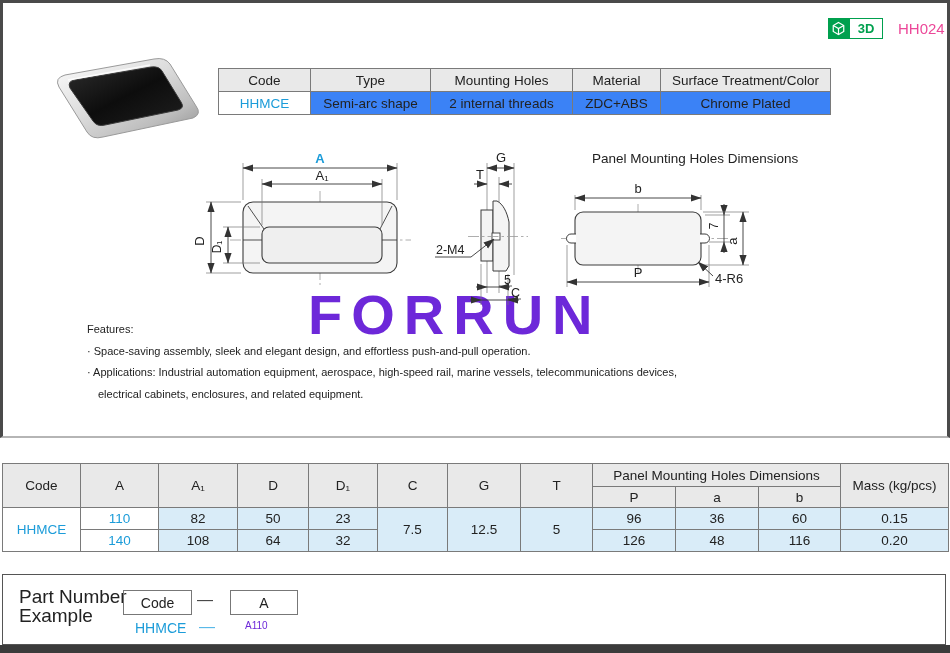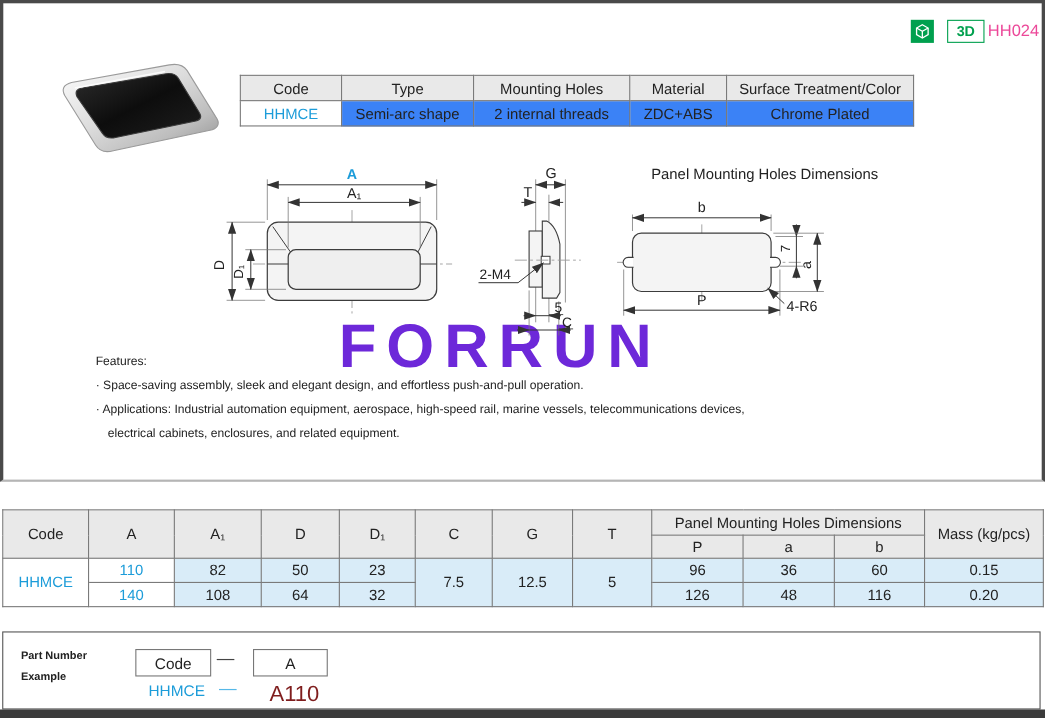--- a/index.html
+++ b/index.html
@@ -8,21 +8,21 @@
 
   
   .main-frame{position:absolute;left:0;top:0;width:950px;height:438px;box-sizing:border-box;
     border-top:3px solid #4a4a4a;border-left:3px solid #4a4a4a;border-right:3px solid #4a4a4a;
     border-bottom:2px solid #b5b5b5;background:#fff;}
 
   .watermark{position:absolute;left:308px;top:282px;width:360px;font-size:56px;font-weight:700;
     color:#6d28d9;letter-spacing:9px;z-index:0;user-select:none;}
 
   
-  .badge-wrap{position:absolute;left:828px;top:18px;display:flex;align-items:flex-end;z-index:2;gap:12px;}
+  .badge-wrap{position:absolute;left:828px;top:18px;display:flex;align-items:flex-end;z-index:2;}
   .badge-cube{width:21px;height:21px;background:#00a04e;display:flex;align-items:center;justify-content:center;}
   .badge-3d{width:32px;height:19px;border:1px solid #00a04e;background:#fff;color:#00a04e;
     font-size:13px;font-weight:700;display:flex;align-items:center;justify-content:center;}
   .series-code{position:absolute;left:898px;top:20px;font-size:15px;color:#ec4899;z-index:2;}
 
   
   table{border-collapse:collapse;}
   .spec-table{position:absolute;left:218px;top:68px;table-layout:fixed;z-index:2;
     border:1.5px solid #555;}
   .spec-table td{border:1px solid #7a7a7a;font-size:13.5px;text-align:center;height:22px;padding:0 3px;}
@@ -40,29 +40,29 @@
   .dim-table td{border:1px solid #7a7a7a;font-size:13.5px;text-align:center;padding:0 2px;}
   .dim-table .hd{background:#e9e9e9;}
   .dim-table .h1{height:23px;}
   .dim-table .h2 td{height:20px;}
   .dim-table .dr td{height:21px;background:#d9ecf8;}
   .dim-table td.blue{background:#fff;color:#1c9cd9;}
 
   
   .pn-box{position:absolute;left:2px;top:574px;width:942px;height:69px;border:1.5px solid #555;
     box-sizing:content-box;background:#fff;}
-  .pn-title{position:absolute;left:16px;top:12px;font-size:10px;font-weight:700;line-height:19px;}
+  .pn-title{position:absolute;left:16px;top:12px;font-size:19px;font-weight:400;line-height:19px;}
   .pn-code-box{position:absolute;left:120px;top:15px;width:67px;height:23px;border:1.5px solid #777;
     display:flex;align-items:center;justify-content:center;font-size:14px;}
   .pn-a-box{position:absolute;left:227px;top:15px;width:66px;height:23px;border:1.5px solid #777;
     display:flex;align-items:center;justify-content:center;font-size:14px;}
   .pn-dash{position:absolute;left:194px;top:16px;font-size:16px;color:#444;}
   .pn-ex-code{position:absolute;left:132px;top:45px;font-size:14px;color:#1c9cd9;}
   .pn-ex-dash{position:absolute;left:196px;top:43px;font-size:16px;color:#56b8e8;}
-  .pn-ex-val{position:absolute;left:242px;top:45px;font-size:20px;color:#7f1d1d;}
+  .pn-ex-val{position:absolute;left:242px;top:45px;font-size:10px;color:#6d28d9;}
 
   .bottom-bar{position:absolute;left:0;top:645px;width:950px;height:8px;background:#3b3b3b;}
 
   .drawing{position:absolute;z-index:1;}
   .panel-title{position:absolute;left:592px;top:151px;font-size:13.5px;color:#222;z-index:2;}
 
   svg text{font-family:"Liberation Sans","DejaVu Sans",sans-serif;}
 </style>
 </head>
 <body>

